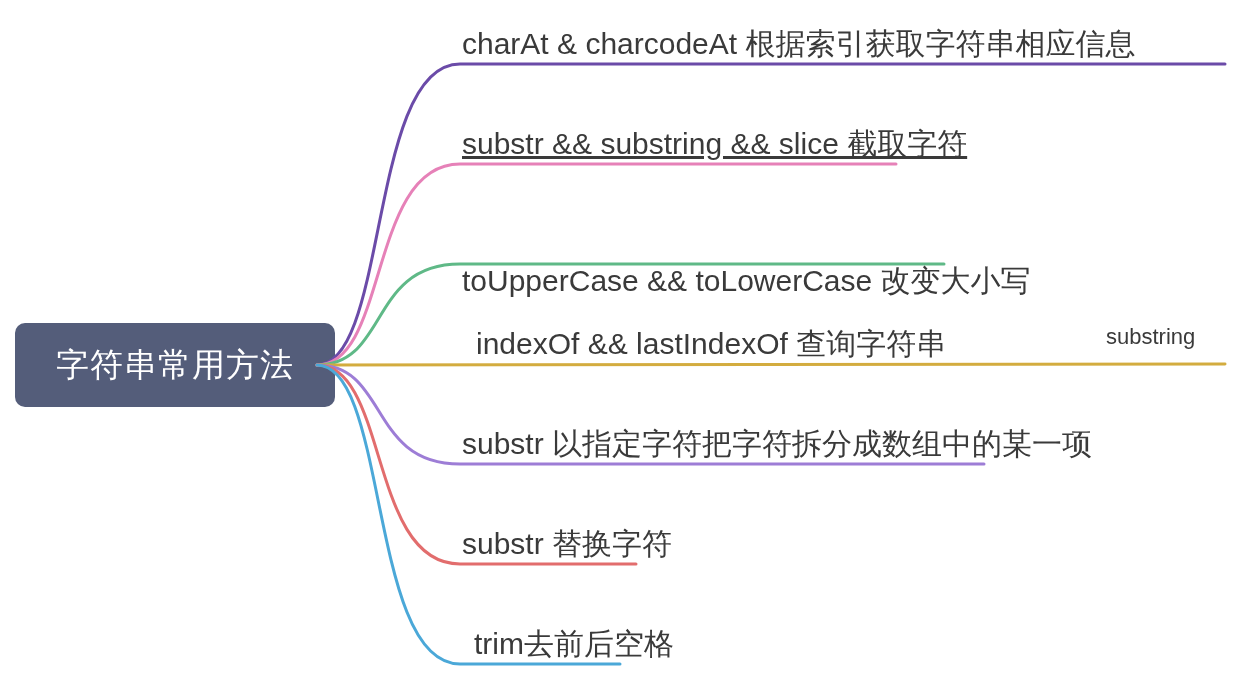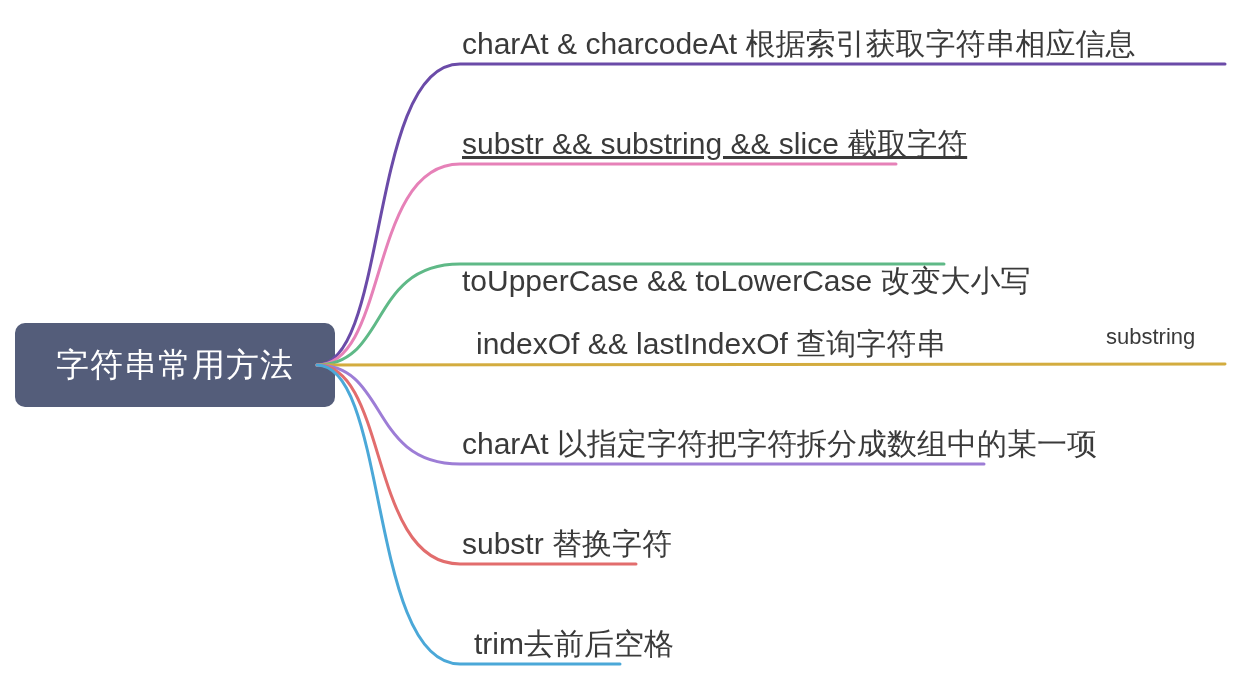--- a/index.html
+++ b/index.html
@@ -63,16 +63,16 @@
     <path d="M 317 365 C 388.5 365, 368.5 564, 460 564 L 636 564" stroke="#e26d6d" stroke-width="3" fill="none" stroke-linecap="round"></path>
     <path d="M 317 365 C 388.5 365, 368.5 664, 460 664 L 620 664" stroke="#4ba8d8" stroke-width="3" fill="none" stroke-linecap="round"></path>
   </svg>
 
 <div id="labels">
     <div class="branch-label" style="left: 462px; top: 24px;">charAt &amp; charcodeAt 根据索引获取字符串相应信息</div>
     <div class="branch-label" style="left: 462px; top: 124px; text-decoration: underline;">substr &amp;&amp; substring &amp;&amp; slice 截取字符</div>
     <div class="branch-label" style="left: 462px; top: 224px; margin-top: 37px;">toUpperCase &amp;&amp; toLowerCase 改变大小写</div>
     <div class="branch-label" style="left: 476px; top: 324px;">indexOf &amp;&amp; lastIndexOf 查询字符串</div>
     <div class="branch-sub" style="left: 1106px; top: 324px;">substring</div>
-    <div class="branch-label" style="left: 462px; top: 424px;">charAt 以指定字符把字符拆分成数组中的某一项</div>
+    <div class="branch-label" style="left: 462px; top: 424px;">substr 以指定字符把字符拆分成数组中的某一项</div>
     <div class="branch-label" style="left: 462px; top: 524px;">substr 替换字符</div>
     <div class="branch-label" style="left: 474px; top: 624px;">trim去前后空格</div>
   </div>
 
 </body></html>

